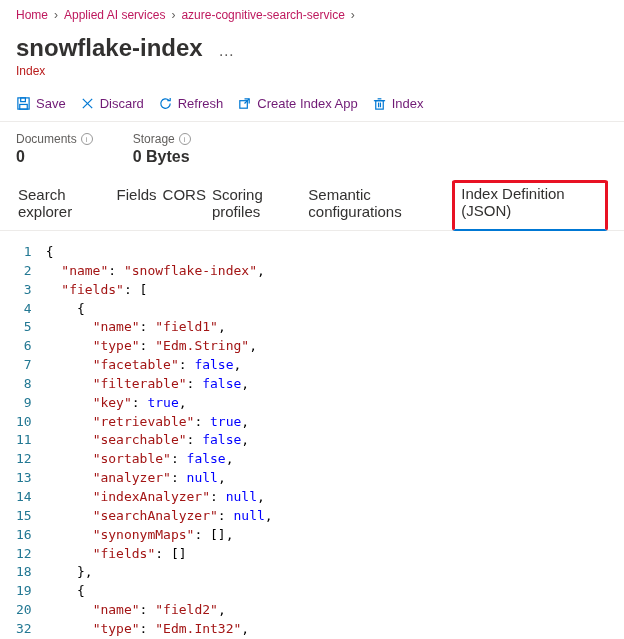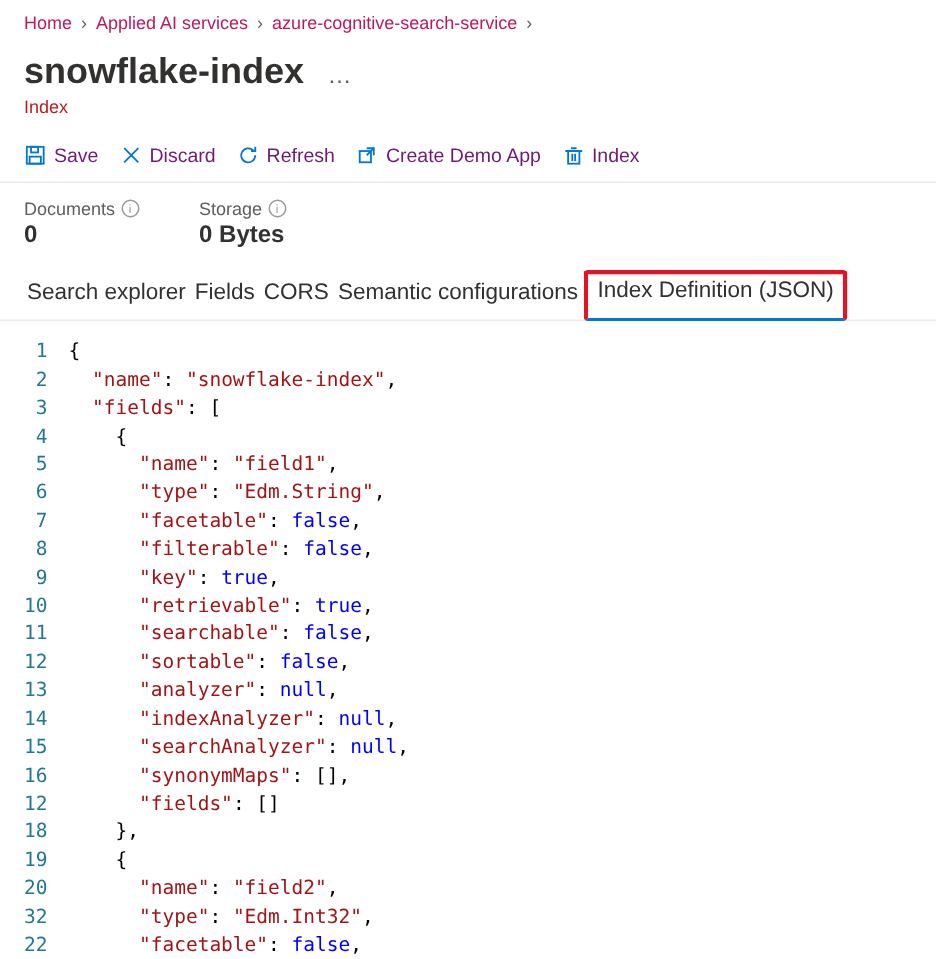--- a/index.html
+++ b/index.html
@@ -70,21 +70,21 @@
         <path d="M13 2v3h-3"></path>
       </svg>
     <span>Refresh</span>
   </div>
   <div class="tool">
     <svg viewBox="0 0 16 16" fill="none" stroke="#0078d4" stroke-width="1.3">
         <rect x="3" y="5" width="8" height="8"></rect>
         <path d="M8 3h5v5"></path>
         <line x1="13" y1="3" x2="8" y2="8"></line>
       </svg>
-    <span>Create Demo App</span>
+    <span>Create Index App</span>
   </div>
   <div class="tool">
     <svg viewBox="0 0 16 16" fill="none" stroke="#0078d4" stroke-width="1.3">
         <rect x="4" y="5" width="8" height="9"></rect>
         <line x1="2" y1="5" x2="14" y2="5"></line>
         <line x1="6" y1="3" x2="10" y2="3"></line>
         <line x1="7" y1="7" x2="7" y2="12"></line>
         <line x1="9" y1="7" x2="9" y2="12"></line>
       </svg>
     <span>Index</span>
@@ -105,20 +105,21 @@
         <span class="info">i</span>
       </div>
     <div class="stat-value">0 Bytes</div>
   </div>
 </div>
 
 <div class="tabs">
   <div class="tab">Search explorer</div>
   <div class="tab">Fields</div>
   <div class="tab">CORS</div>
+  <div class="tab">Scoring profiles</div>
   <div class="tab">Semantic configurations</div>
   <div class="tab active highlight">Index Definition (JSON)</div>
 </div>
 
 <div class="code">
   <div class="ln" id="lnums">
       <div>1</div>
       <div>2</div>
       <div>3</div>
       <div>4</div>

